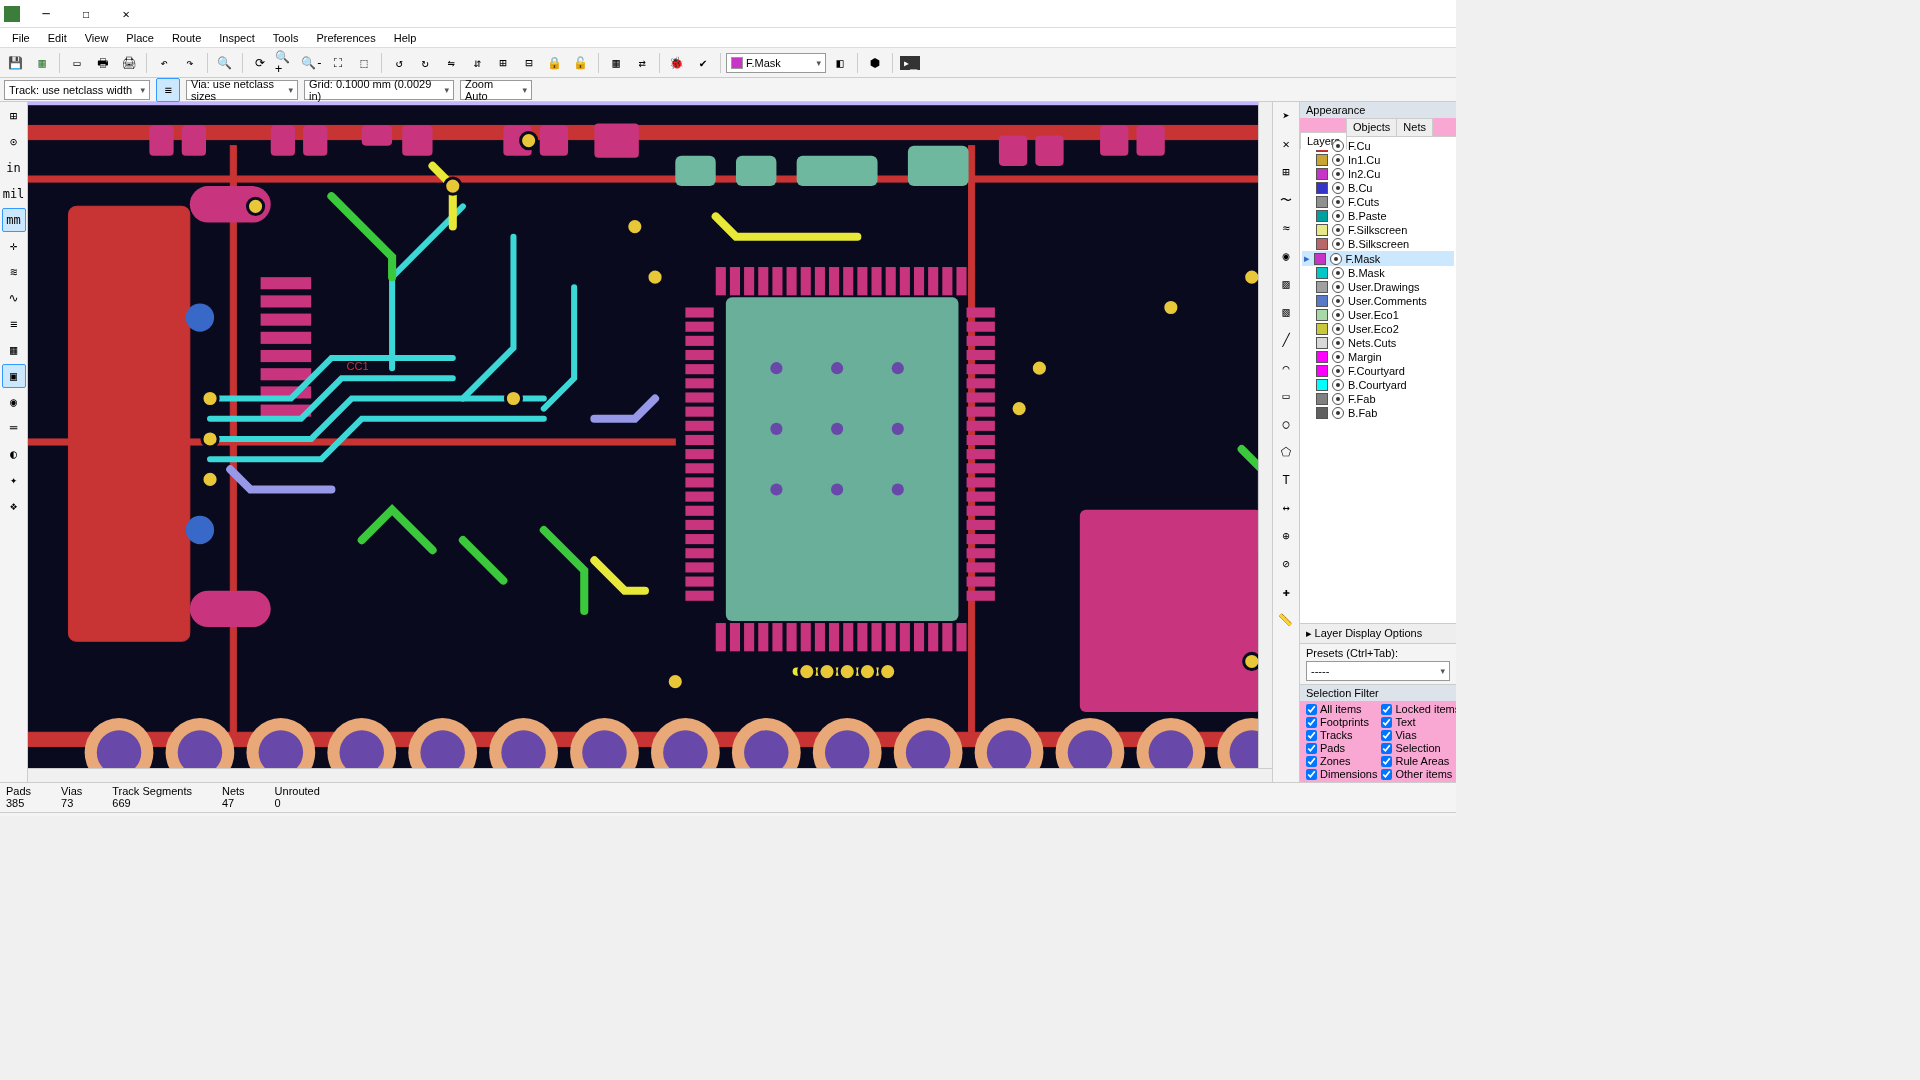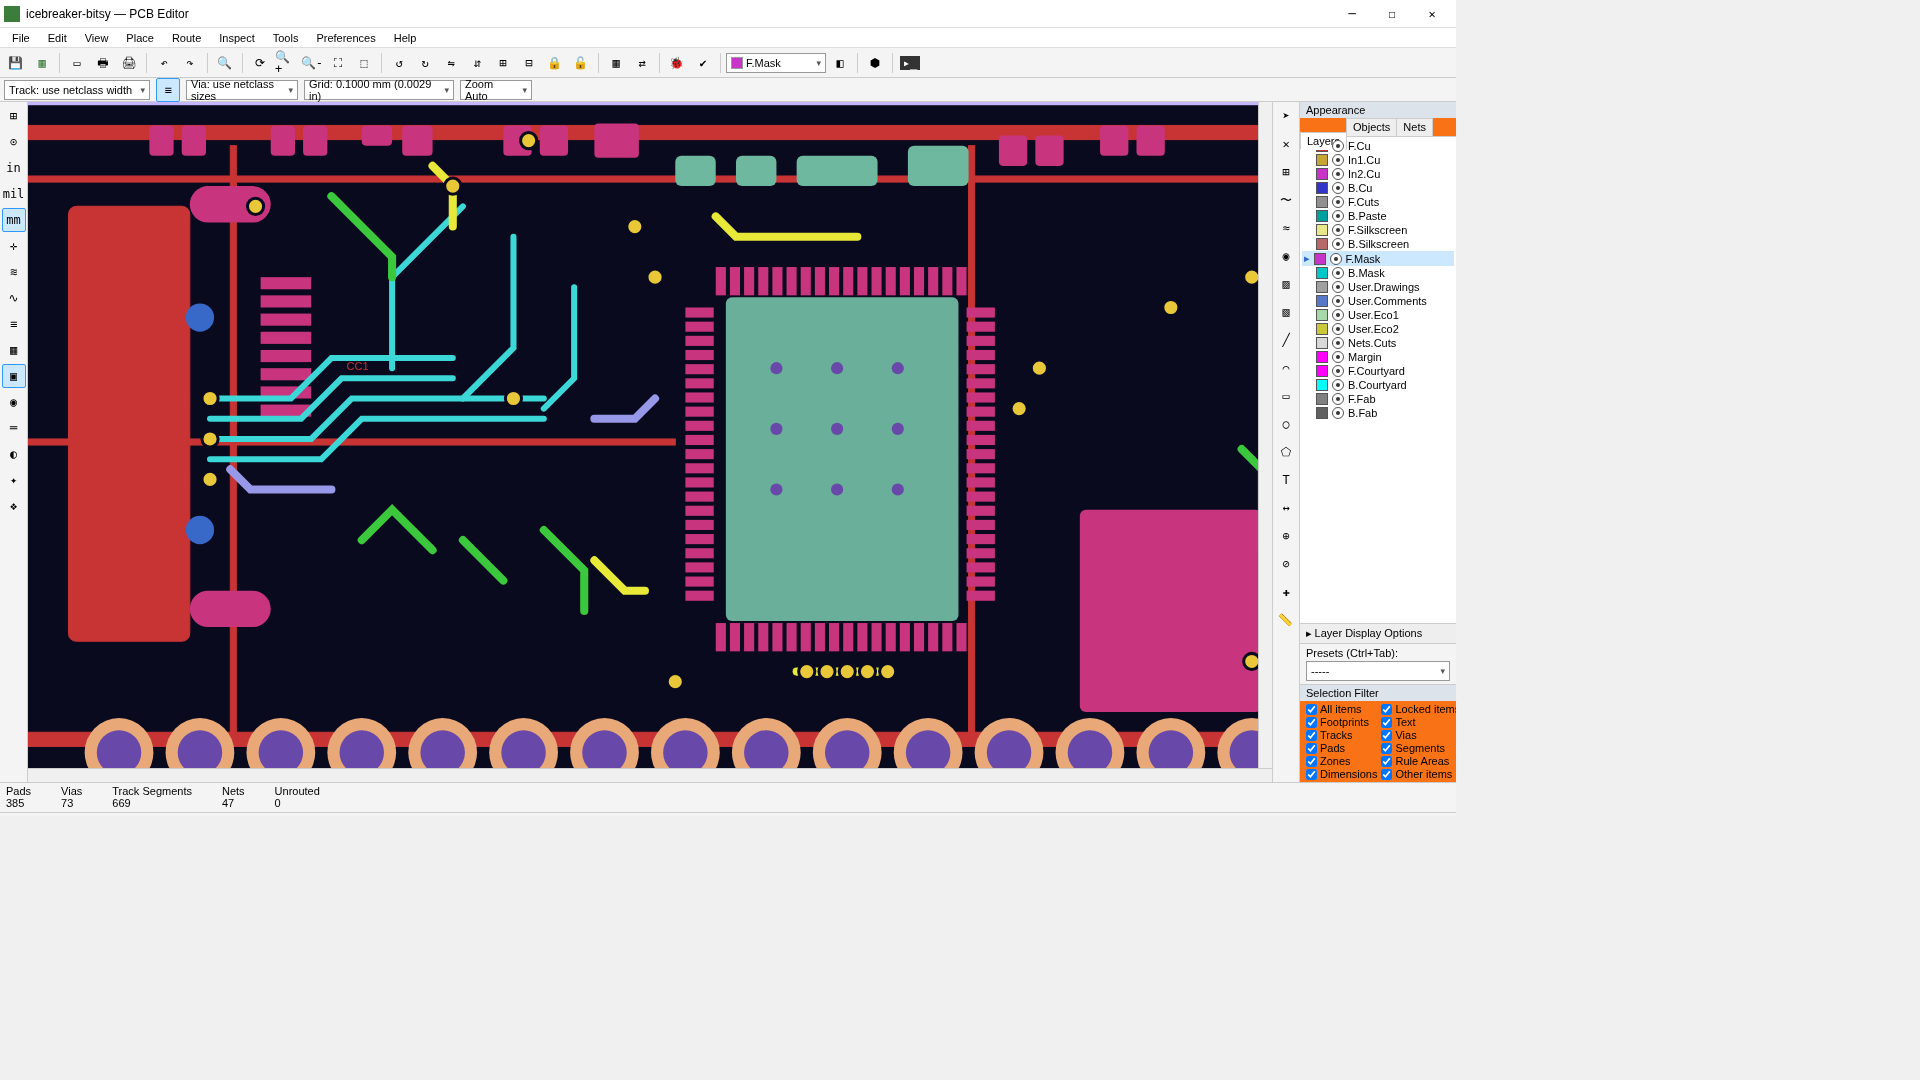--- a/index.html
+++ b/index.html
@@ -18,21 +18,21 @@
 .optionsbar { height:24px; background:#f4f4f4; display:flex; align-items:center; padding:0 4px; gap:6px; border-bottom:1px solid #ccc; }
 .body { display:flex; height:680px; }
 .leftbar { width:28px; background:#f4f4f4; display:flex; flex-direction:column; align-items:center; padding-top:2px; gap:2px; border-right:1px solid #ccc; }
 .lbtn { width:24px; height:24px; display:flex; align-items:center; justify-content:center; border:1px solid transparent; border-radius:2px; font-size:10px; }
 .lbtn.toggled { border:1px solid #3399ff; background:#cce8ff; }
 .canvas { flex:1; background:#c4b5fd; position:relative; overflow:hidden; }
 .scroll-h { position:absolute; left:0; right:0; bottom:0; height:14px; background:#f0f0f0; border-top:1px solid #ccc; }
 .scroll-v { position:absolute; right:0; top:0; bottom:14px; width:14px; background:#f0f0f0; border-left:1px solid #ccc; }
 .rightbar { width:28px; background:#f4f4f4; display:flex; flex-direction:column; align-items:center; padding-top:2px; gap:4px; border-left:1px solid #ccc; border-right:1px solid #ccc; }
 .rbtn { width:24px; height:24px; display:flex; align-items:center; justify-content:center; }
-.panel { width:156px; background:#f97316; display:flex; flex-direction:column; overflow:hidden; }
+.panel { width:156px; background:#f9a8d4; display:flex; flex-direction:column; overflow:hidden; }
 .panel-title { padding:2px 6px; background:#dde3ea; font-size:11px; }
 .tabs { display:flex; border-bottom:1px solid #ccc; }
 .tab { padding:2px 6px; border:1px solid #ccc; border-bottom:none; background:#eee; margin-right:-1px; font-size:11px; }
 .tab.active { background:#fff; border-bottom:1px solid #fff; position:relative; top:14px; }
 .layer-list { flex:1; overflow-y:auto; background:#fff; padding:2px; }
 .layer-row { display:flex; align-items:center; gap:4px; padding:1px 2px; font-size:11px; }
 .layer-row.sel { background:#cce8ff; }
 .swatch { width:12px; height:12px; border:1px solid #555; }
 .eye { width:12px; height:12px; border-radius:50%; border:1px solid #555; background:#fff; position:relative; }
 .eye::after { content:""; width:4px; height:4px; background:#333; border-radius:50%; position:absolute; top:3px; left:3px; }
@@ -51,21 +51,20 @@
 svg { display:block; }
 .color-chip { width:12px; height:12px; display:inline-block; margin-right:3px; border:1px solid #999; }
 
 .pcb-art rect, .pcb-art circle, .pcb-art path { }
 </style>
 </head>
 <body>
 
 <div class="titlebar">
   <div class="logo"></div>
-  <div class="title">icebreaker-bitsy — PCB Editor</div>
   <div class="winbtn">
       <span class="ic">─</span>
     </div>
   <div class="winbtn">
       <span class="ic">☐</span>
     </div>
   <div class="winbtn">
       <span class="ic">✕</span>
     </div>
 </div>
@@ -735,21 +734,21 @@
           <label>
             <input type="checkbox" checked="" style="">
             <span>Vias</span>
           </label>
           <label>
             <input type="checkbox" checked="" style="">
             <span>Pads</span>
           </label>
           <label>
             <input type="checkbox" checked="" style="">
-            <span>Segments</span>
+            <span>Selection</span>
           </label>
           <label>
             <input type="checkbox" checked="" style="">
             <span>Zones</span>
           </label>
           <label>
             <input type="checkbox" checked="" style="">
             <span>Rule Areas</span>
           </label>
           <label>

